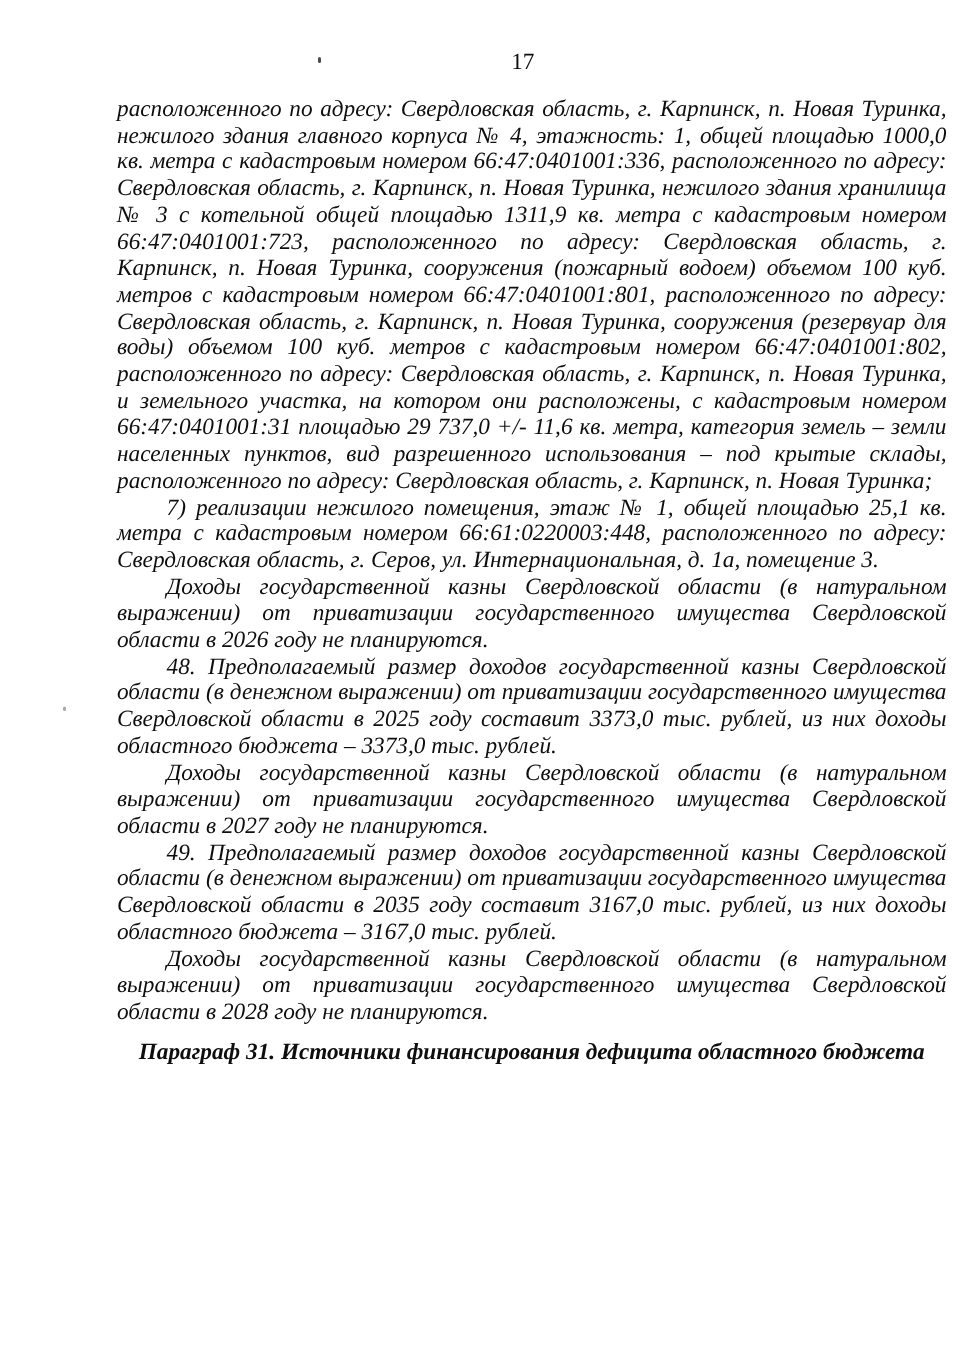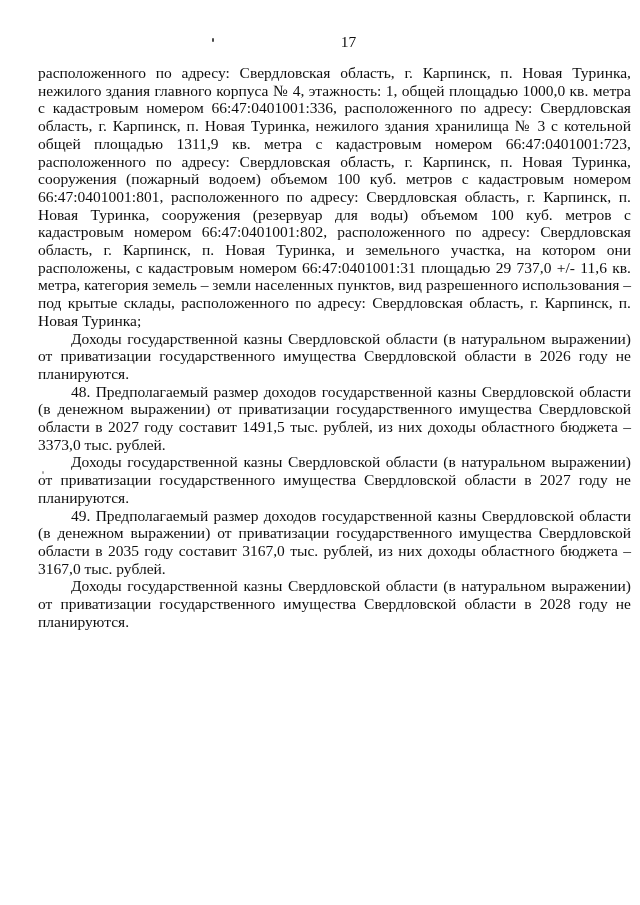--- a/index.html
+++ b/index.html
@@ -19,24 +19,25 @@
   }
   .page-number {
     padding-top: 33px;
     padding-left: 66px;
     padding-right: 9px;
     text-align: center;
     font-size: 15.5px;
     line-height: 18px;
   }
   .doc-body {
-    padding: 13px 9px 0 38px;
+    padding: 13px 9px 0 78px;
     font-size: 15.5px;
     line-height: 17.7px;
     text-align: justify;
+    font-style: italic;
   }
   .doc-body p {
     margin: 0;
     text-indent: 33px;
   }
   .doc-body p.continuation {
     text-indent: 0;
   }
   .section-heading {
     font-size: 15.5px;
@@ -69,31 +70,33 @@
 <body>
 
 <div class="page">
 
   <div class="page-number">17</div>
 
   <div class="doc-body">
 
     <p class="continuation">расположенного по адресу: Свердловская область, г. Карпинск, п. Новая Туринка, нежилого здания главного корпуса № 4, этажность: 1, общей площадью 1000,0 кв. метра с кадастровым номером 66:47:0401001:336, расположенного по адресу: Свердловская область, г. Карпинск, п. Новая Туринка, нежилого здания хранилища № 3 с котельной общей площадью 1311,9 кв. метра с кадастровым номером 66:47:0401001:723, расположенного по адресу: Свердловская область, г. Карпинск, п. Новая Туринка, сооружения (пожарный водоем) объемом 100 куб. метров с кадастровым номером 66:47:0401001:801, расположенного по адресу: Свердловская область, г. Карпинск, п. Новая Туринка, сооружения (резервуар для воды) объемом 100 куб. метров с кадастровым номером 66:47:0401001:802, расположенного по адресу: Свердловская область, г. Карпинск, п. Новая Туринка, и земельного участка, на котором они расположены, с кадастровым номером 66:47:0401001:31 площадью 29&nbsp;737,0 +/- 11,6 кв. метра, категория земель – земли населенных пунктов, вид разрешенного использования – под крытые склады, расположенного по адресу: Свердловская область, г. Карпинск, п. Новая Туринка;</p>
 
+    <p>7) реализации нежилого помещения, этаж № 1, общей площадью 25,1 кв. метра с кадастровым номером 66:61:0220003:448, расположенного по адресу: Свердловская область, г. Серов, ул. Интернациональная, д. 1а, помещение 3.</p>
 
     <p>Доходы государственной казны Свердловской области (в натуральном выражении) от приватизации государственного имущества Свердловской области в 2026 году не планируются.</p>
 
-    <p>48. Предполагаемый размер доходов государственной казны Свердловской области (в денежном выражении) от приватизации государственного имущества Свердловской области в 2027 году составит 1491,5 тыс. рублей, из них доходы областного бюджета – 3373,0 тыс. рублей.</p>
+    <p>48. Предполагаемый размер доходов государственной казны Свердловской области (в денежном выражении) от приватизации государственного имущества Свердловской области в 2025 году составит 3373,0 тыс. рублей, из них доходы областного бюджета – 3373,0 тыс. рублей.</p>
 
     <p>Доходы государственной казны Свердловской области (в натуральном выражении) от приватизации государственного имущества Свердловской области в 2027 году не планируются.</p>
 
     <p>49. Предполагаемый размер доходов государственной казны Свердловской области (в денежном выражении) от приватизации государственного имущества Свердловской области в 2035 году составит 3167,0 тыс. рублей, из них доходы областного бюджета – 3167,0 тыс. рублей.</p>
 
     <p>Доходы государственной казны Свердловской области (в натуральном выражении) от приватизации государственного имущества Свердловской области в 2028 году не планируются.</p>
 
+    <h2 class="section-heading">Параграф 31. Источники финансирования дефицита областного бюджета</h2>
 
 
   </div>
 
   <div class="speck speck-1"></div>
   <div class="speck speck-2"></div>
 
 </div>
 
 </body></html>

